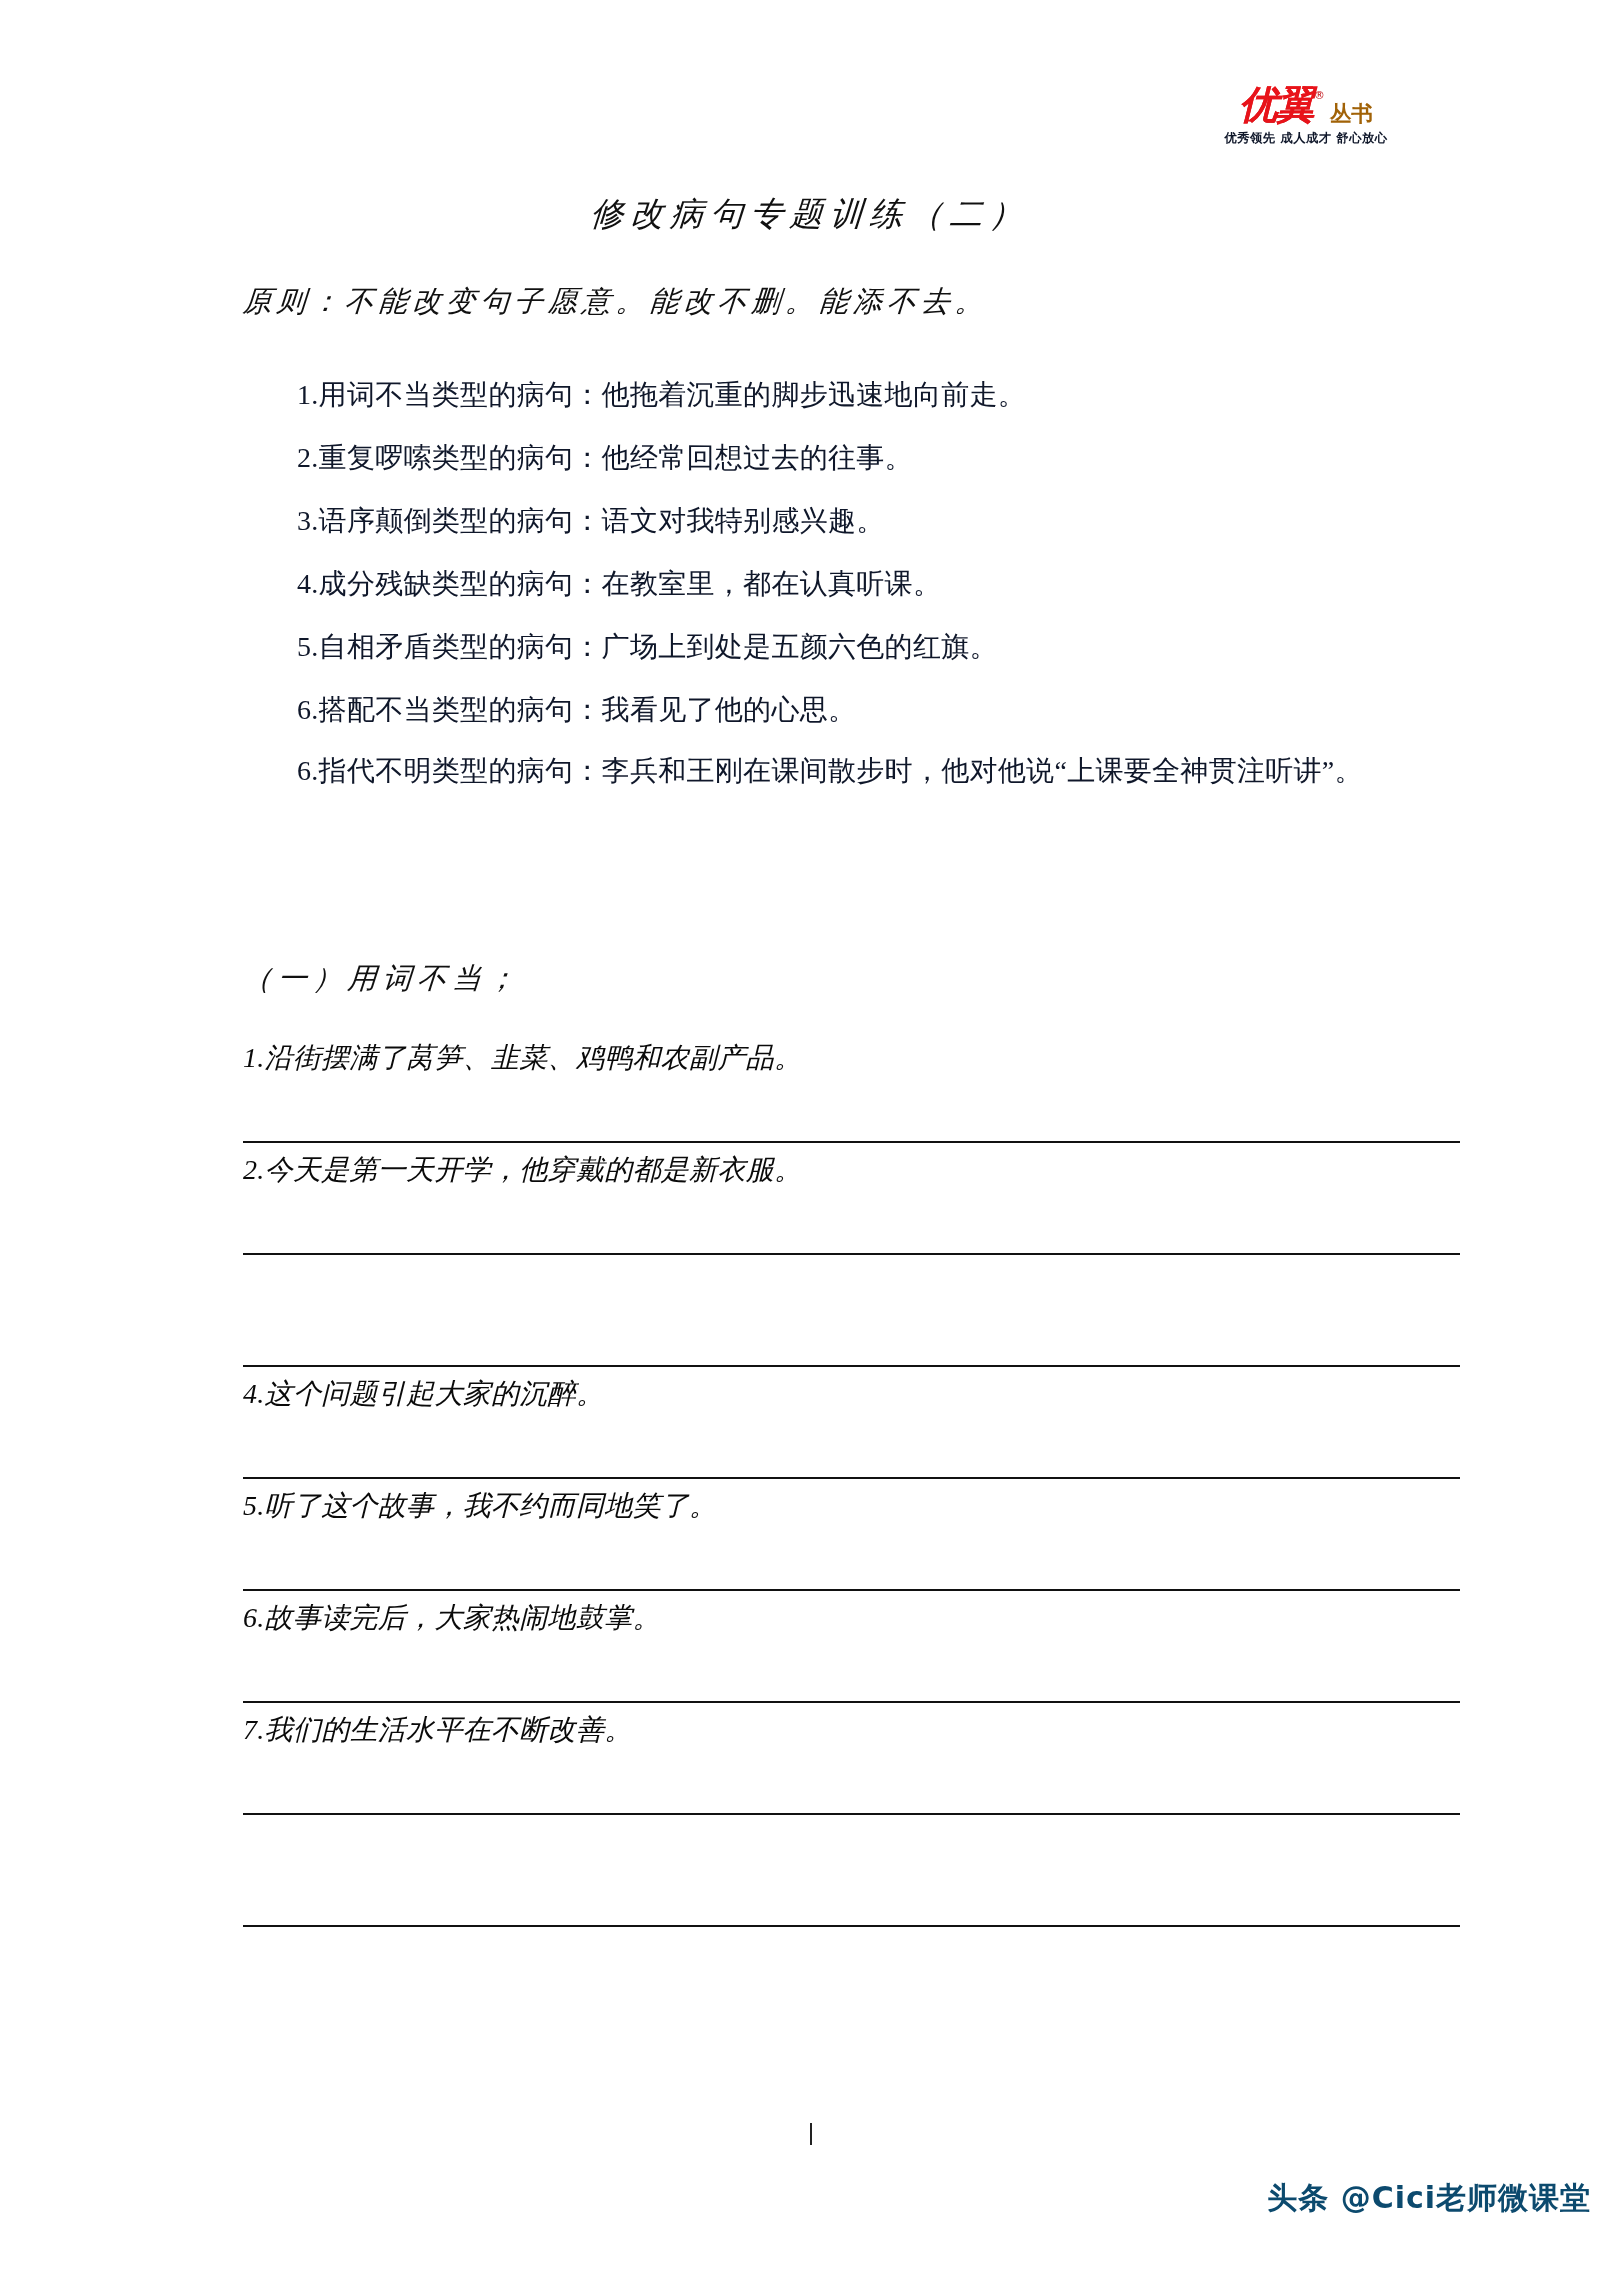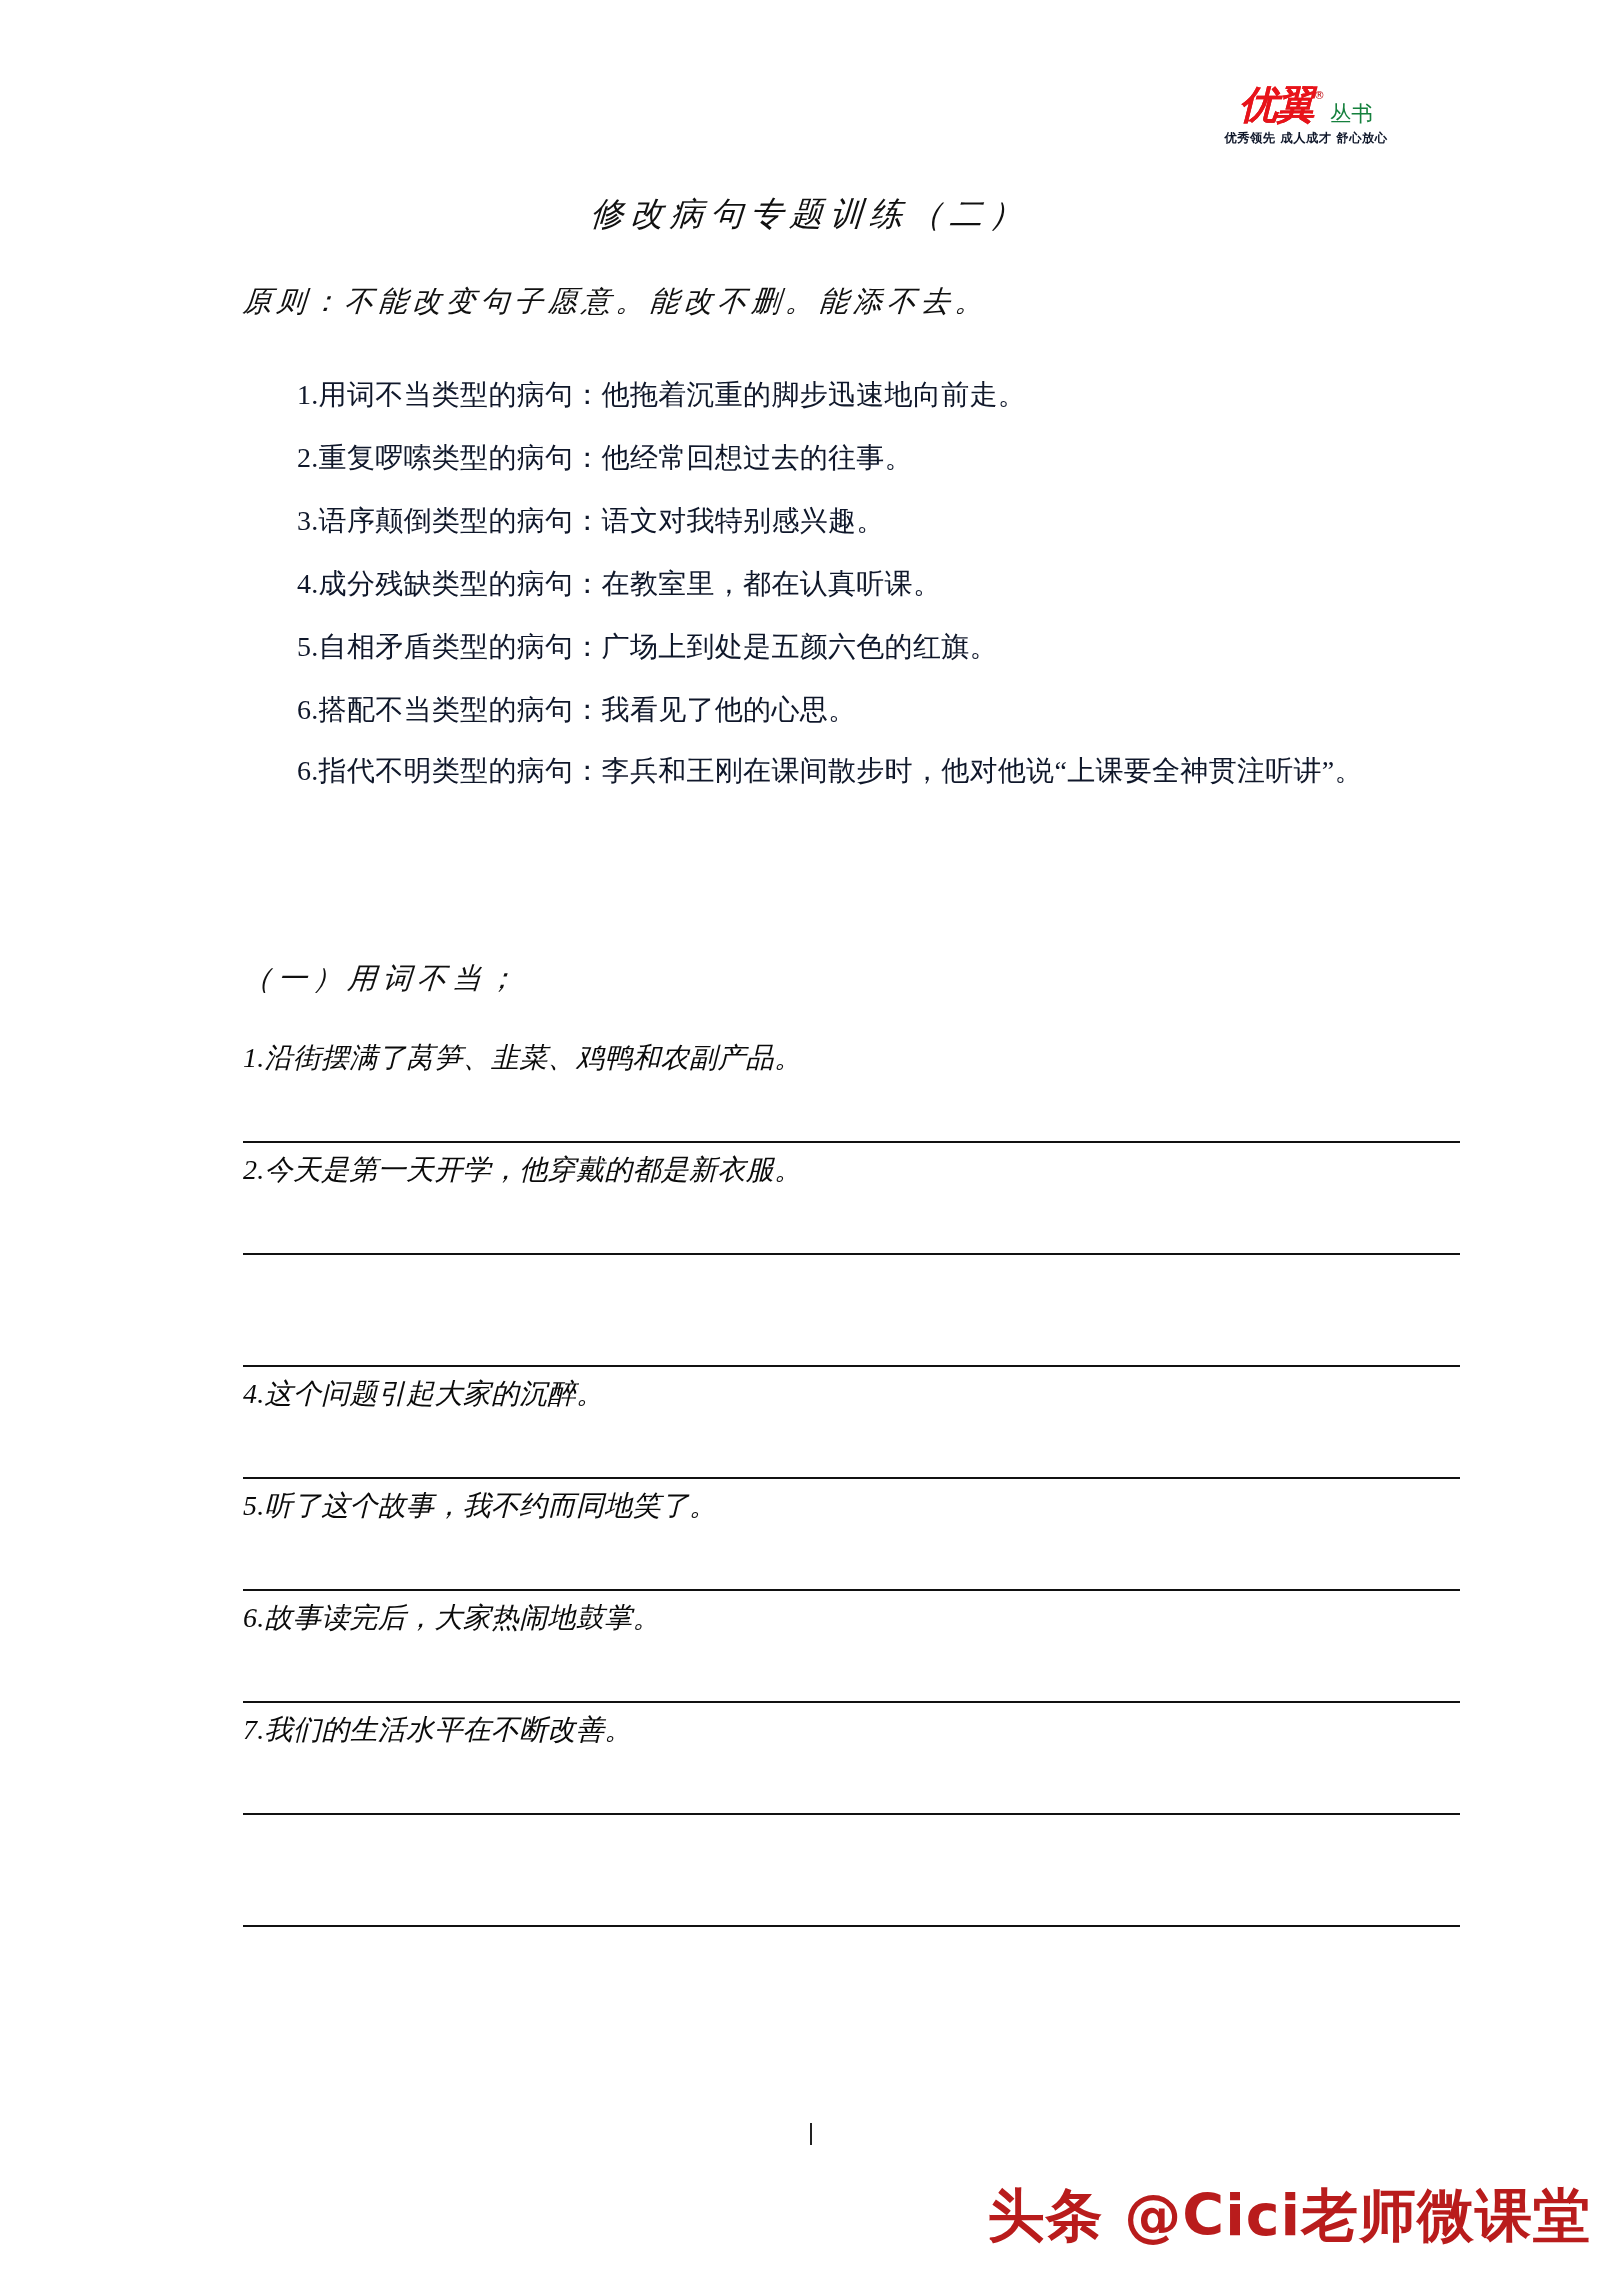--- a/index.html
+++ b/index.html
@@ -53,23 +53,23 @@
   .logo-reg {
     font-family: "DejaVu Sans", sans-serif;
     font-size: 10.8px;
     color: #c00a10;
     position: relative;
     top: -21.6px;
     left: -2px;
   }
   .logo-sub {
     font-family: "DejaVu Serif", serif;
-    font-weight: normal;
+    font-weight: bold;
     font-size: 21.6px;
-    color: #15803d;
+    color: #a16207;
     position: relative;
     top: 2px;
     letter-spacing: 0px;
   }
   .logo-tag {
     margin-top: 9px;
     font-family: "DejaVu Serif", serif;
     font-weight: bold;
     font-size: 12.3px;
     color: #0f172a;
@@ -176,23 +176,23 @@
     left: 810px;
     width: 2px;
     height: 21.6px;
     background: #222222;
   }
   .watermark {
     position: absolute;
     top: 2178px;
     right: 29px;
     font-family: "DejaVu Sans", sans-serif;
-    font-size: 57px;
-    font-weight: bold;
-    color: #b91c1c;
+    font-size: 30px;
+    font-weight: bold;
+    color: #0c4a6e;
     letter-spacing: 1px;
     white-space: nowrap;
   }
 </style>
 </head>
 <body>
 
 <div class="page">
 
   <div class="logo">

